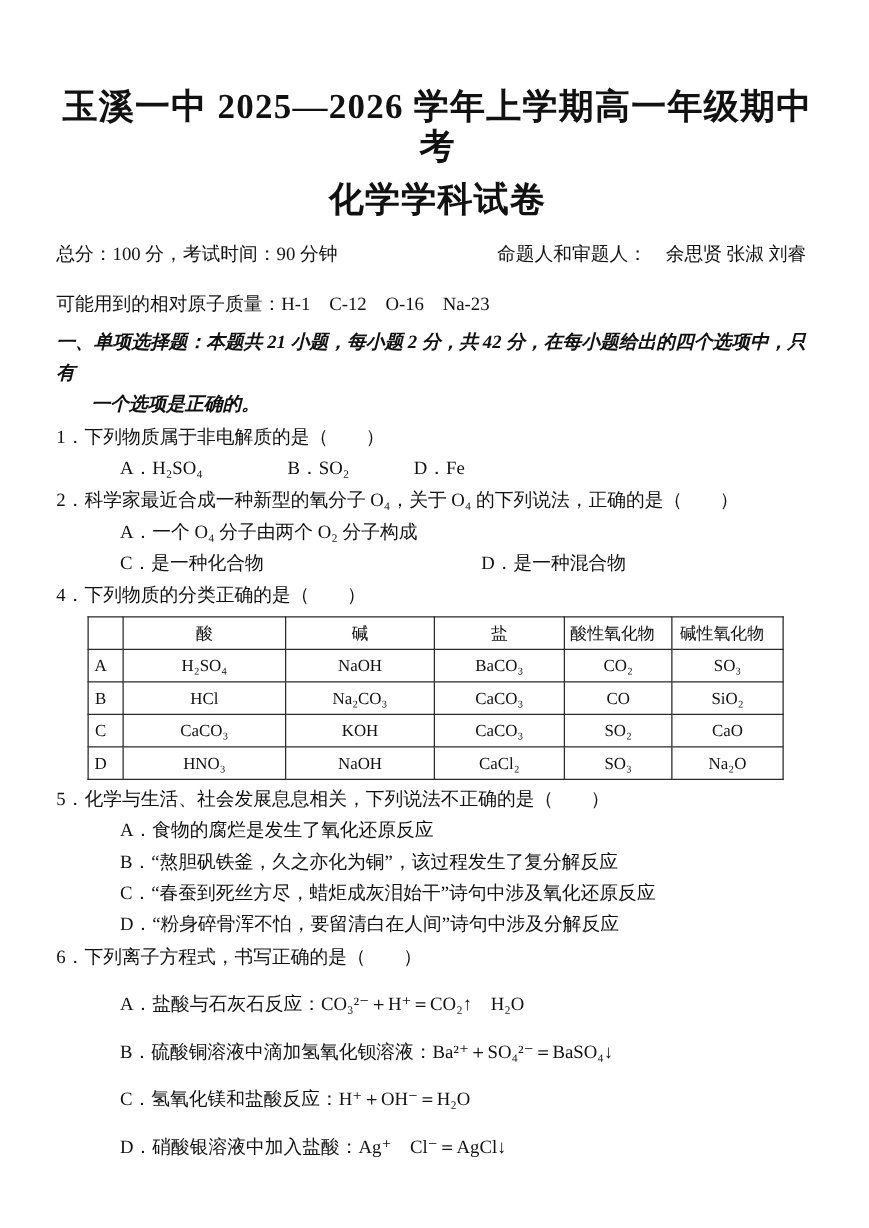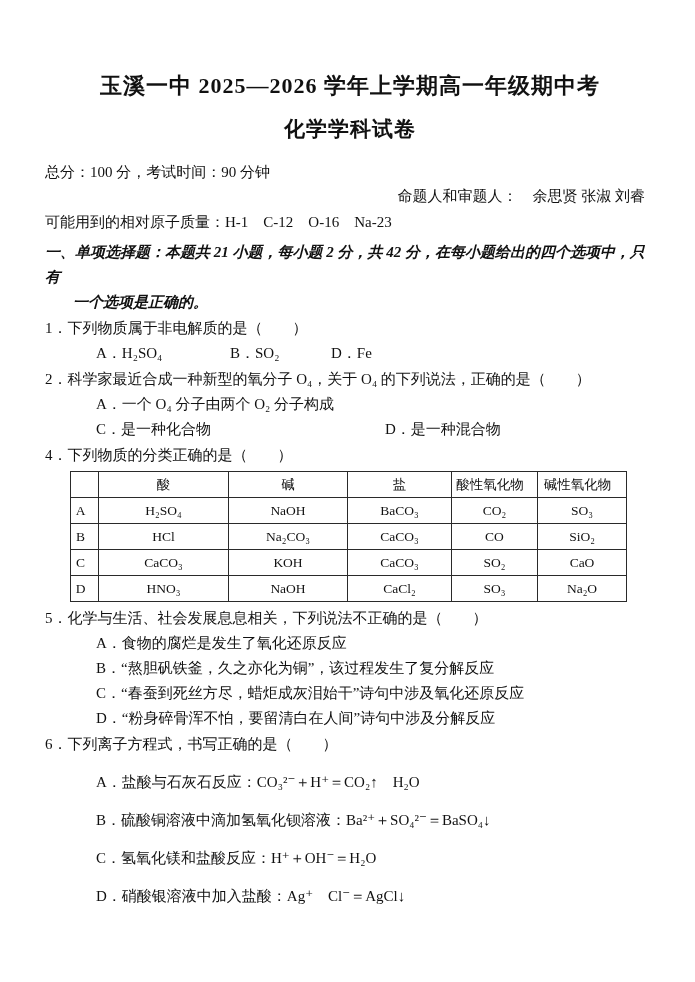--- a/index.html
+++ b/index.html
@@ -16,41 +16,40 @@
     font-family: "Liberation Serif", "DejaVu Serif", serif;
     color: #111111;
     font-size: 15px;
     line-height: 25px;
   }
   .content {
     padding: 70px 40px 0 45px;
   }
   .title {
     text-align: center;
-    font-size: 22px;
+    font-size: 28px;
     font-weight: bold;
     line-height: 32px;
     letter-spacing: 1px;
   }
   .subtitle {
     text-align: center;
-    font-size: 21px;
+    font-size: 28px;
     font-weight: bold;
     line-height: 30px;
     margin-top: 12px;
     letter-spacing: 1px;
   }
   .info-row {
     display: flex;
     margin-top: 16px;
     line-height: 24px;
-    flex-direction: column;
   }
   .info-right { margin-left: auto; margin-right: 10px; }
-  .atomic { line-height: 24px; margin-top: 2px; }
+  .atomic { line-height: 24px; margin-top: 16px; }
   .section-head {
     font-weight: bold;
     margin-top: 6px;
     line-height: 25px;
     font-style: italic;
   }
   .section-head .l2 { padding-left: 28px; }
   .q { margin-top: 0; }
   .stem { line-height: 25px; margin-top: 1px; }
   .opt-row { display: flex; margin-left: 51px; line-height: 25px; }

